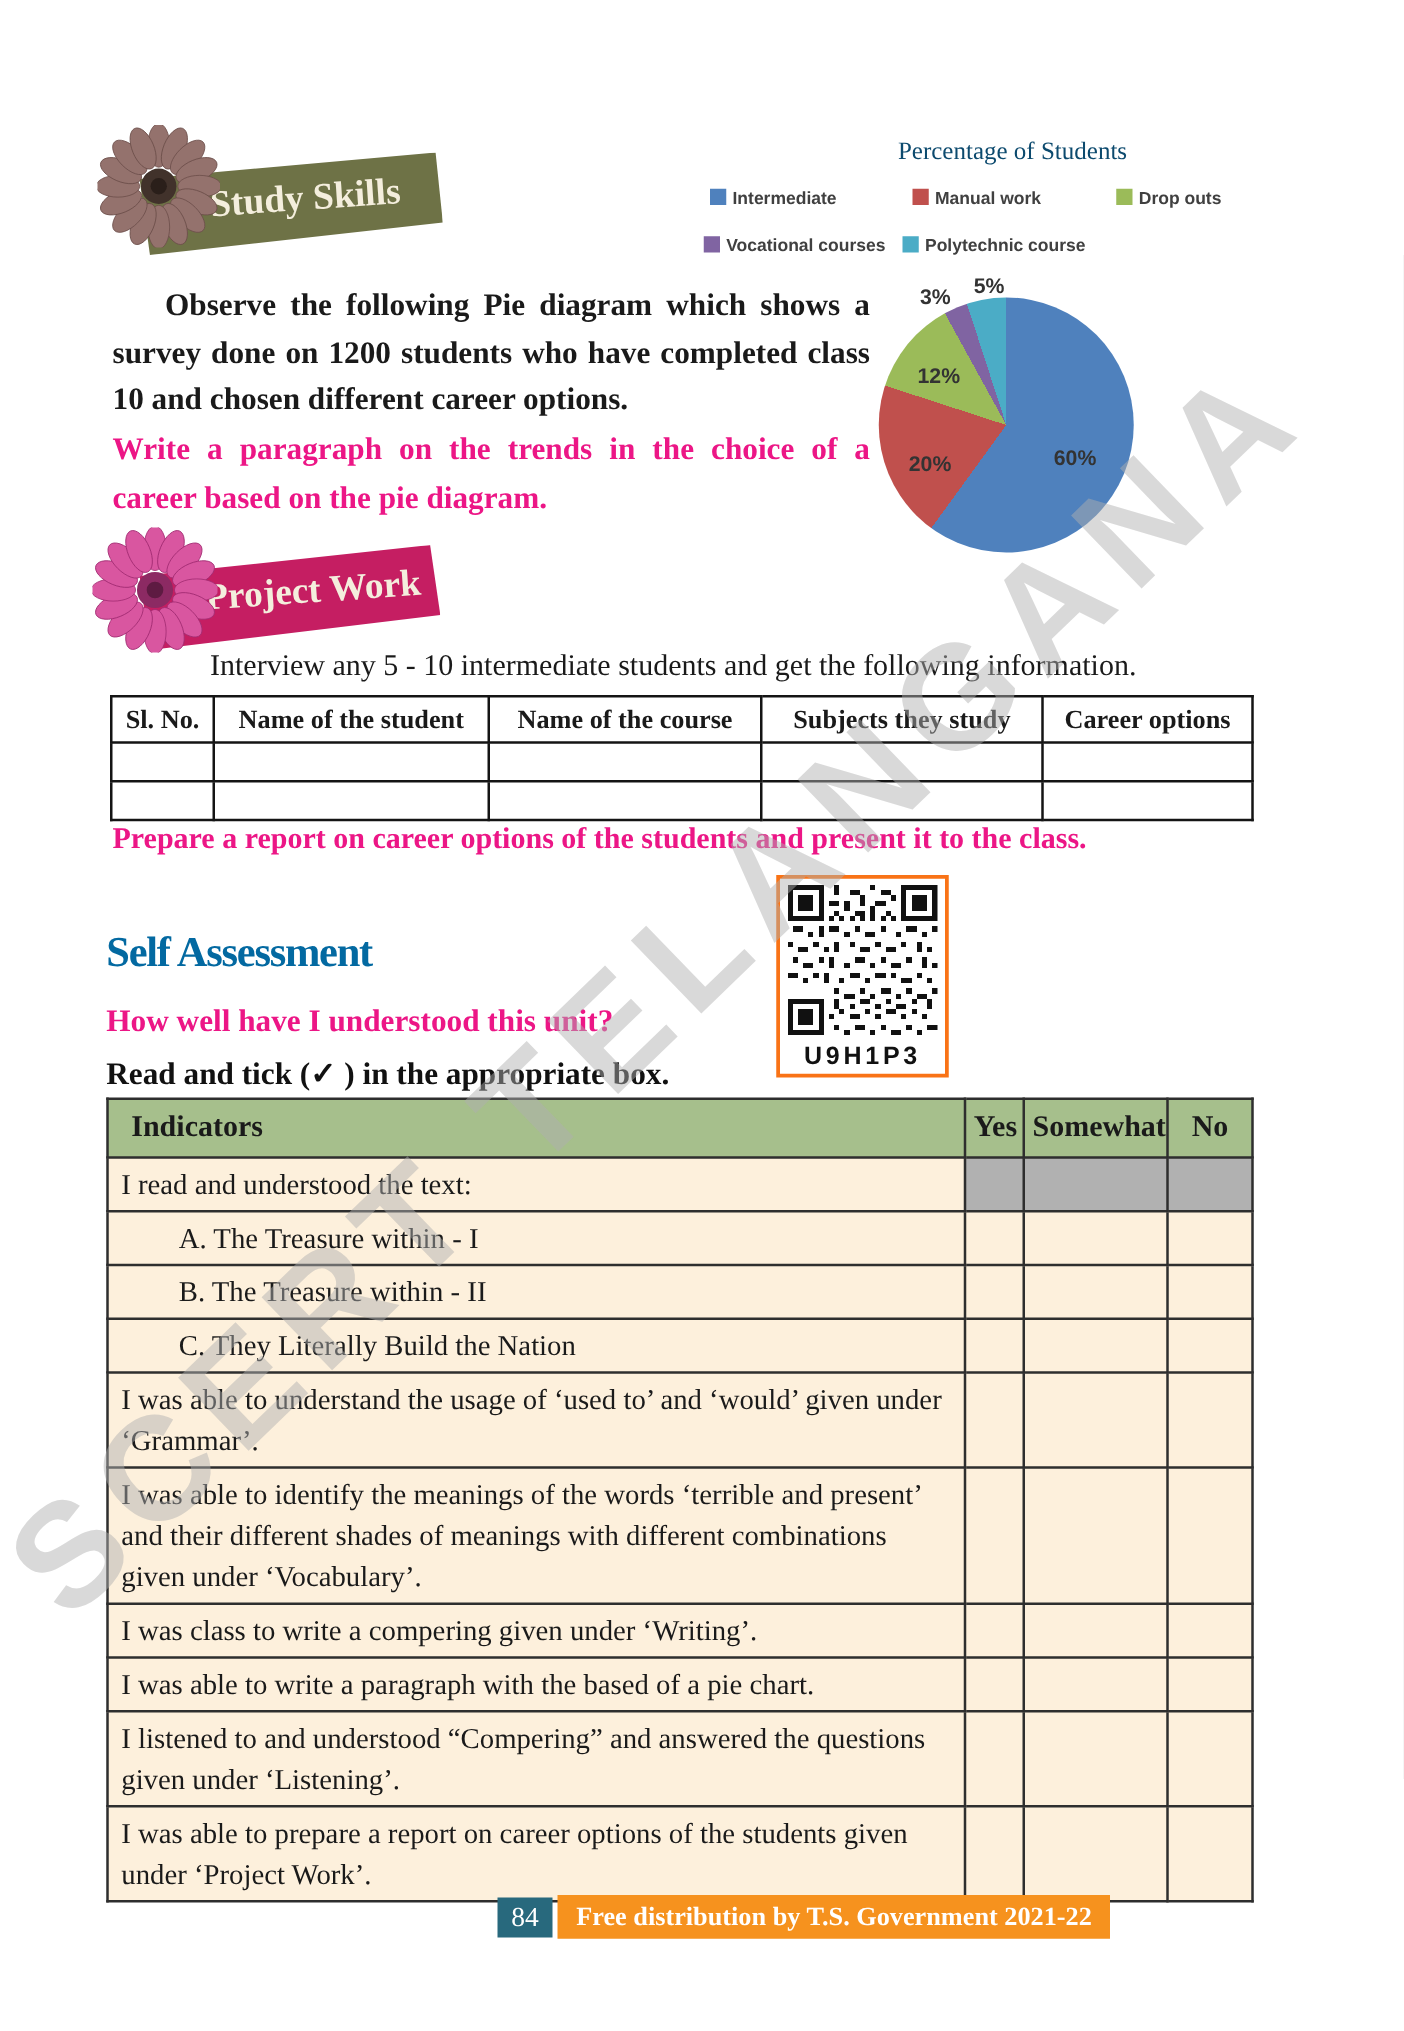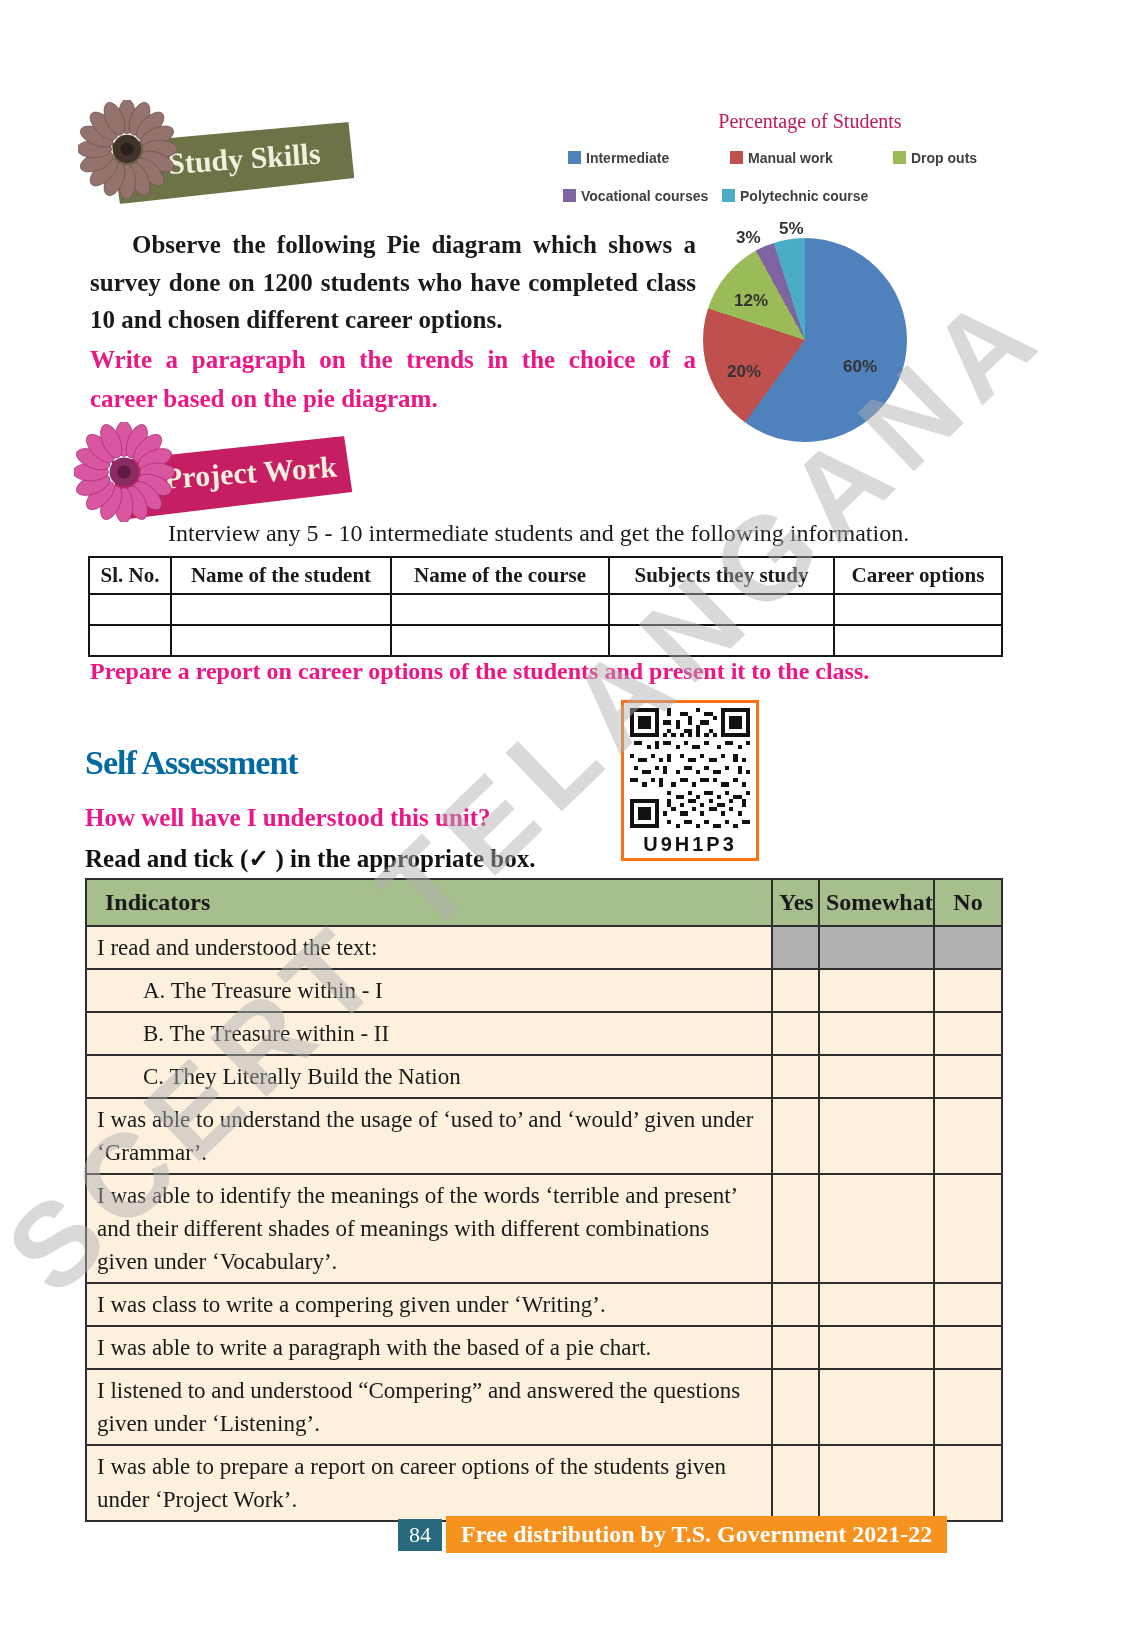--- a/index.html
+++ b/index.html
@@ -18,21 +18,21 @@
   .banner.study{left:112px;top:124px;width:242px;height:78px;background:#6e7246;
     clip-path:polygon(0 22%,98% 0,100% 72%,3% 100%);transform:rotate(-1deg);}
   .banner.study .banner-text{left:56px;top:18px;}
   .banner.project{left:112px;top:438px;width:240px;height:80px;background:#c51e62;
     clip-path:polygon(0 26%,97% 0,100% 70%,3% 100%);transform:rotate(-1deg);}
   .banner.project .banner-text{left:52px;top:18px;}
   .flower{position:absolute;z-index:3;}
 
   
   .chart-title{position:absolute;left:600px;top:110px;width:420px;text-align:center;
-    font-size:20px;color:#be185d;}
+    font-size:20px;color:#0c4a6e;}
   .legend-item{position:absolute;font-family:"Liberation Sans",sans-serif;font-weight:bold;
     font-size:14px;color:#404040;white-space:nowrap;}
   .swatch{display:inline-block;width:13px;height:13px;margin-right:5px;vertical-align:-1px;}
   .c0{background:#4f81bd;} .c1{background:#c0504d;} .c2{background:#9bbb59;}
   .c3{background:#8064a2;} .c4{background:#4bacc6;}
   .lg0{left:568px;top:150px;} .lg1{left:730px;top:150px;} .lg2{left:893px;top:150px;}
   .lg3{left:563px;top:188px;} .lg4{left:722px;top:188px;}
   .pie{position:absolute;left:703px;top:238px;width:204px;height:204px;border-radius:50%;
     background:conic-gradient(#4f81bd 0 216deg,#c0504d 216deg 288deg,#9bbb59 288deg 331.2deg,
                #8064a2 331.2deg 342deg,#4bacc6 342deg 360deg);}
@@ -74,21 +74,21 @@
   .atable th{background:#a6bf8c;font-size:24px;font-weight:bold;padding:9px 6px;}
   .atable th.h-ind{text-align:left;padding-left:18px;}
   .atable td.txt{background:#fdf0dc;font-size:23px;line-height:33px;padding:4px 6px 4px 10px;}
   .atable td.indent{padding-left:56px;}
   .atable td.ans{background:#fdf0dc;}
   .atable td.gray{background:#b1b1b1;}
 
   
   .footer{position:absolute;left:398px;top:1516px;display:flex;align-items:center;z-index:45;}
   .pagenum{background:#28697d;color:#fff;font-size:22px;padding:3px 11px;margin-right:4px;}
-  .footstrip{background:#f6921e;color:#fff;font-weight:bold;font-size:24px;padding:5px 15px;white-space:nowrap;}
+  .footstrip{background:#f6921e;color:#fff;font-weight:bold;font-size:21px;padding:5px 15px;white-space:nowrap;}
 </style>
 </head>
 <body>
 
 <div class="page">
 
   <div class="watermark">SCERT TELANGANA</div>
 
   <div class="banner study">
     <span class="banner-text">Study Skills</span>

